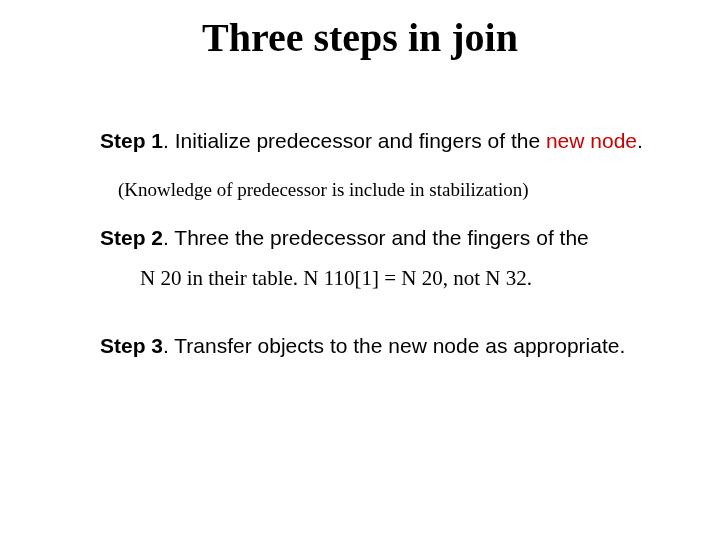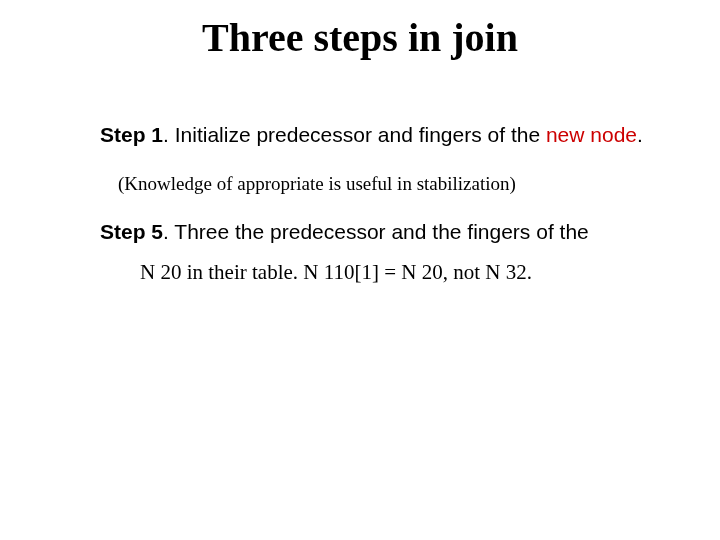--- a/index.html
+++ b/index.html
@@ -21,21 +21,21 @@
     position: absolute;
     top: 14px;
     left: 0;
     width: 720px;
     text-align: center;
     font-size: 40px;
     font-weight: bold;
   }
   .body {
     position: absolute;
-    top: 118px;
+    top: 124px;
     left: 100px;
     width: 620px;
     font-size: 21px;
     line-height: 1.6;
   }
   .body p {
     margin: 0 0 16px 0;
   }
   .sans-bold {
     font-family: Arial, Helvetica, sans-serif;
@@ -64,25 +64,28 @@
 <div class="slide">
 
   <div class="title">Three steps in join</div>
 
   <div class="body">
 
     <p>
       <span class="sans-bold">Step 1</span><span class="sans">. Initialize predecessor and fingers of the </span><span class="sans red">new node</span><span class="sans">.</span>
     </p>
 
-    <p class="note-indent">(Knowledge of appropriate is useful in stabilization)</p>
+    <p class="note-indent">(Knowledge of predecessor is include in stabilization)</p>
 
     <p>
-      <span class="sans-bold">Step 5</span><span class="sans">. Three the predecessor and the fingers of the</span>
+      <span class="sans-bold">Step 2</span><span class="sans">. Three the predecessor and the fingers of the</span>
     </p>
     <p style="margin-top:-10px;margin-left:40px;">N 20 in their table. N 110[1] = N 20, not N 32.</p>
 
     <div class="gap"></div>
 
+    <p>
+      <span class="sans-bold">Step 3</span><span class="sans">. Transfer objects to the new node as appropriate.</span>
+    </p>
 
   </div>
 
 </div>
 
 </body></html>

